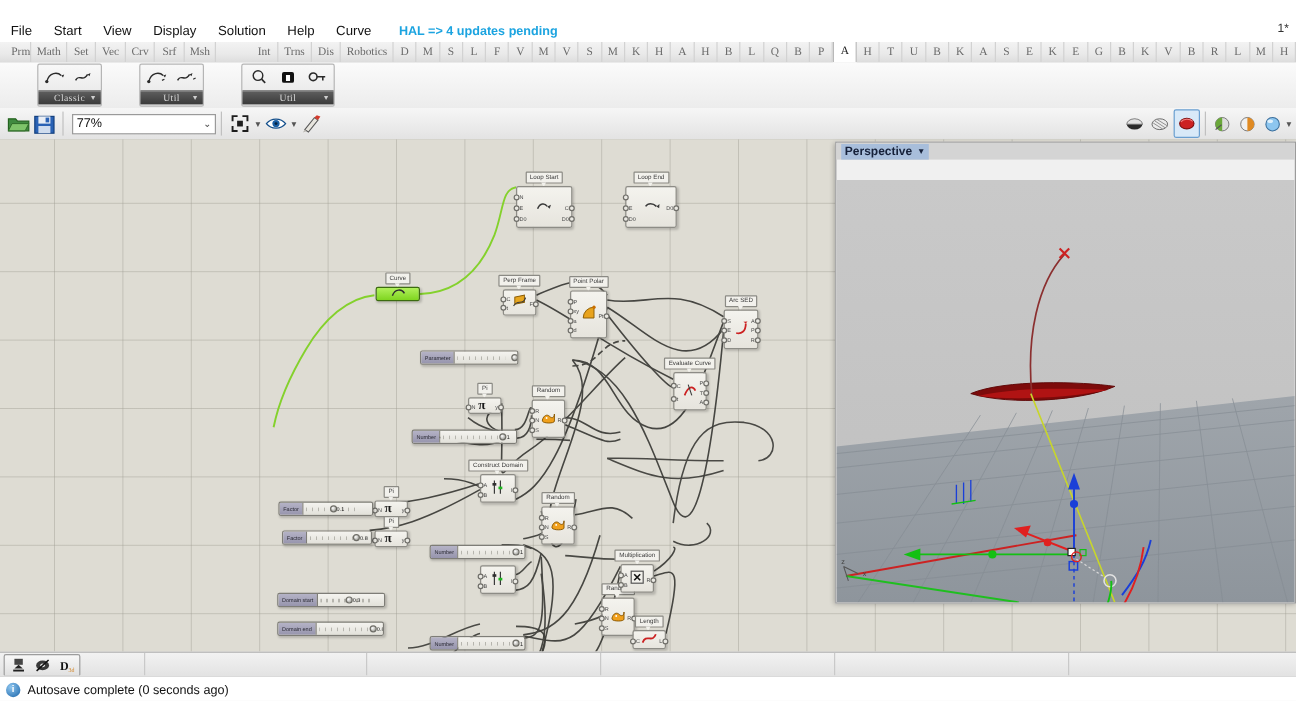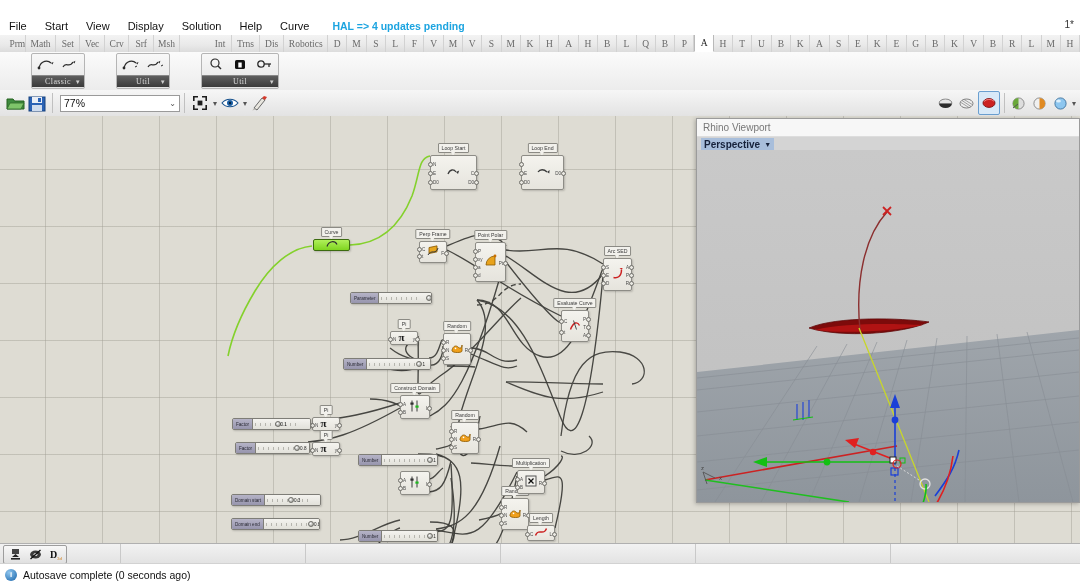--- a/index.html
+++ b/index.html
@@ -943,21 +943,20 @@
           <div class="strack">
             <div class="ticks"></div>
             <div class="knob" style="left: 44.9748px;"></div>
             <div class="sval" style="left: 50.9748px;">1</div>
           </div>
         </div>
       </div>
   </div>
 
   <div class="viewport">
-    <div class="vp-title">Rhino Viewport</div>
     <div class="vp-sub">
       <div class="vp-persp">
         <span>Perspective</span>
         <span class="cv">▼</span>
       </div>
     </div>
     <div class="vp-scene">
       <svg width="382" height="352" viewBox="0 0 382 352">
         <defs>
           <linearGradient id="skyg" x1="0" y1="0" x2="0" y2="1">

